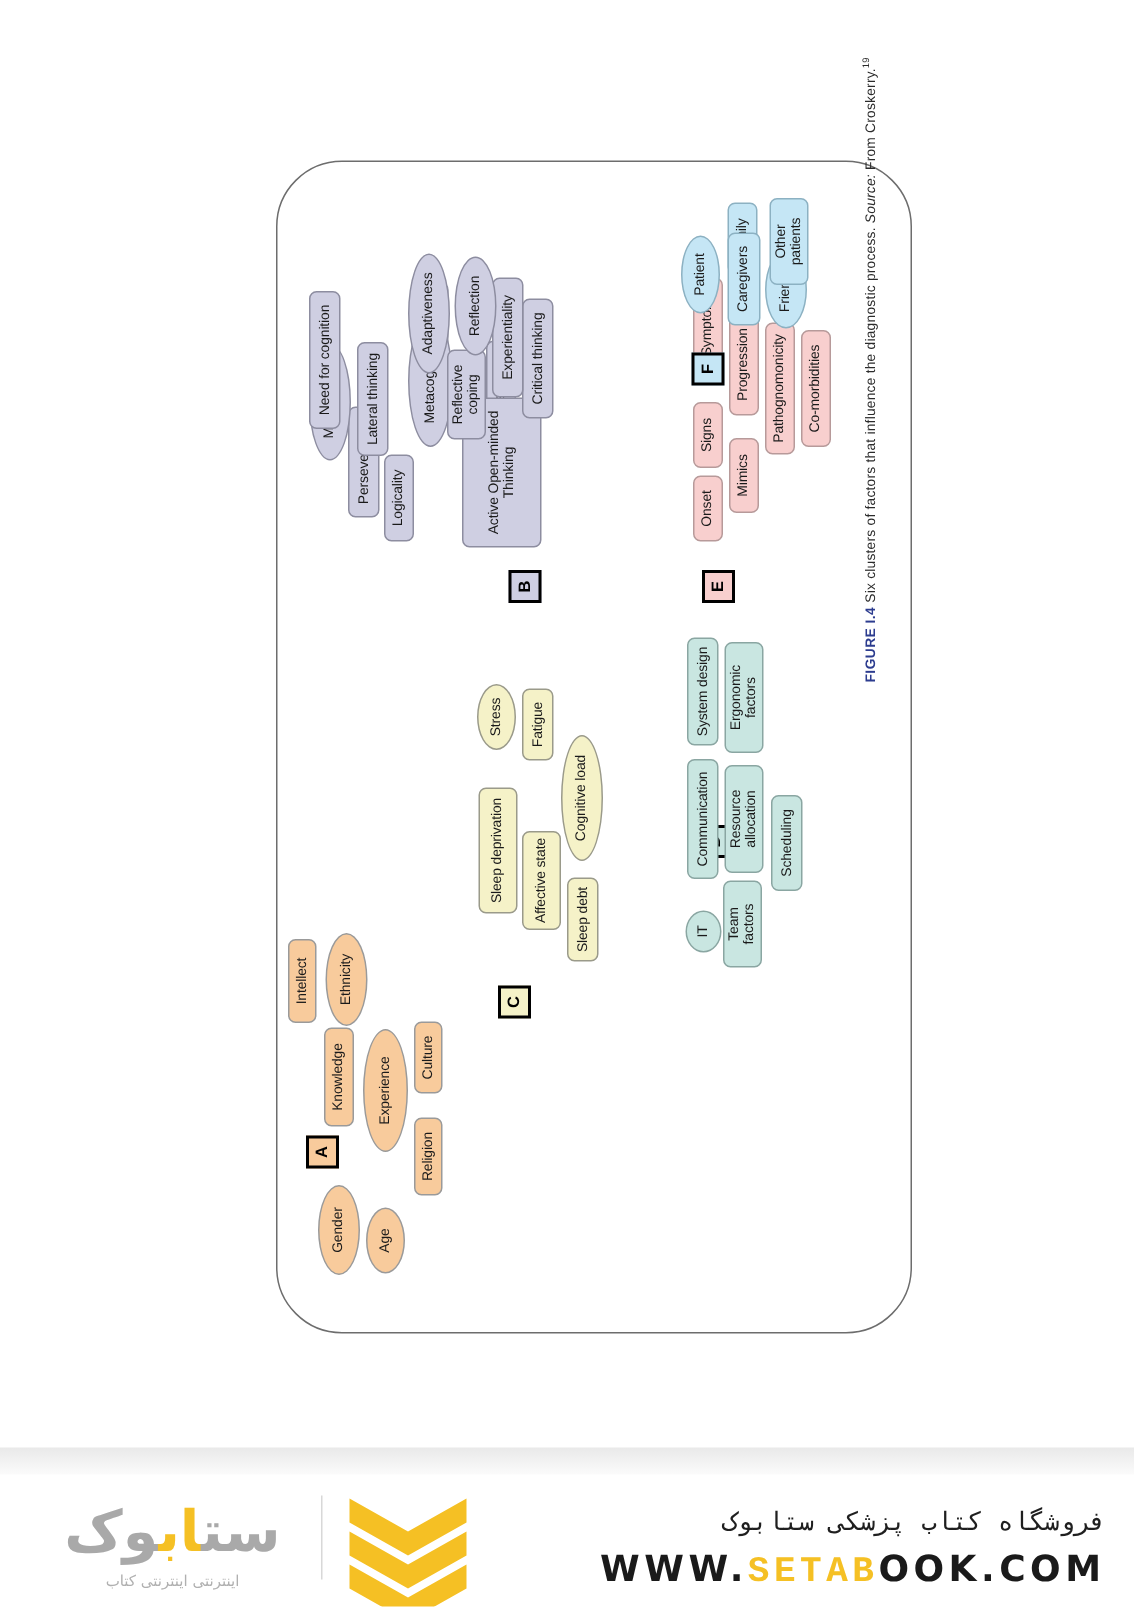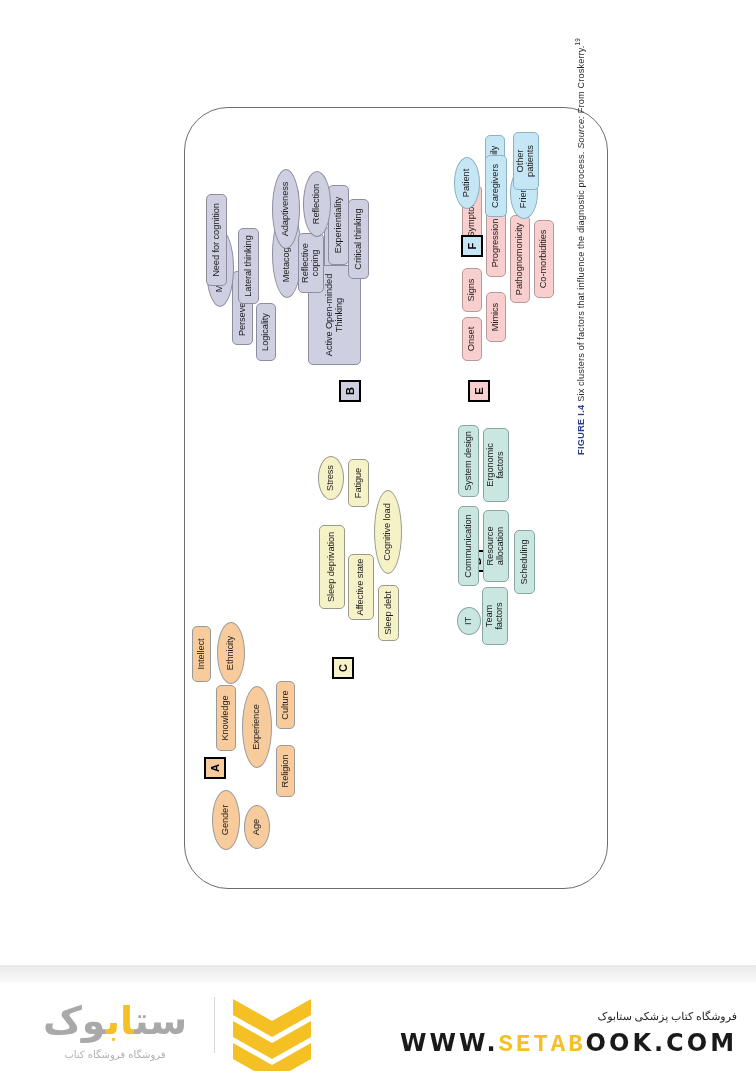--- a/index.html
+++ b/index.html
@@ -103,22 +103,22 @@
   }
   #logo-fa .y{color:#f5c024;}
   #logo-sub{
     position:absolute;left:0;top:52px;width:170px;text-align:center;
     font-size:10px;color:#b0b0b0;font-family:"DejaVu Sans",sans-serif;direction:rtl;
   }
   #logo-div{width:1px;height:56px;background:#d8d8d8;margin:0 14px;}
   #logo-mark{width:86px;height:74px;position:relative;}
 
   #footer-text{margin-left:40px;}
-  #fa-line{font-size:11px;color:#1f1f1f;direction:rtl;text-align:right;
-    font-family:Liberation Serif, serif;margin-bottom:6px;}
+  #fa-line{font-size:17px;color:#1f1f1f;direction:rtl;text-align:right;
+    font-family:Liberation Mono, monospace;margin-bottom:6px;}
   #url-line{font-size:24px;letter-spacing:3px;color:#1a1a1a;font-weight:bold;
     font-family:"DejaVu Sans",sans-serif;}
   #url-line .gold{color:#f5c024;font-family:Liberation Mono, monospace;}
 </style>
 </head>
 <body>
 
 <div id="page">
 
   <div id="figure-rot">
@@ -197,21 +197,21 @@
     <span>From Croskerry.</span><sup>19</sup>
   </div>
 </div>
 
 <div id="footer">
   <div id="footer-rule"></div>
   <div id="footer-inner">
     <div id="logo-block">
       <div id="logo-word">
         <div id="logo-fa"><span>ست</span><span class="y">اب</span><span>وک</span></div>
-        <div id="logo-sub">فروشگاه فروشگاه کتاب</div>
+        <div id="logo-sub">اینترنتی اینترنتی کتاب</div>
       </div>
       <div id="logo-div"></div>
       <div id="logo-mark">
         <svg width="86" height="74" viewBox="0 0 86 74">
           <polygon points="4,2 43,24 82,2 82,18 43,40 4,18" fill="#f5c024"></polygon>
           <polygon points="4,24 43,46 82,24 82,40 43,62 4,40" fill="#f5c024"></polygon>
           <polygon points="4,46 43,68 82,46 82,62 43,84 4,62" fill="#f5c024"></polygon>
         </svg>
       </div>
     </div>

